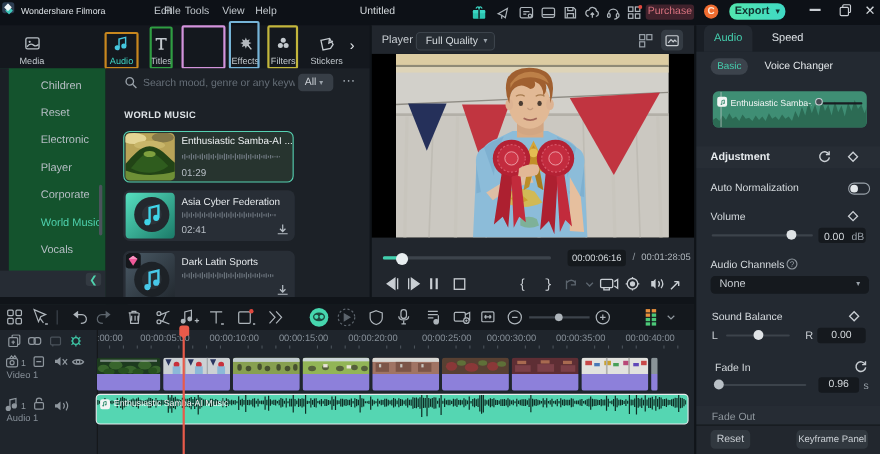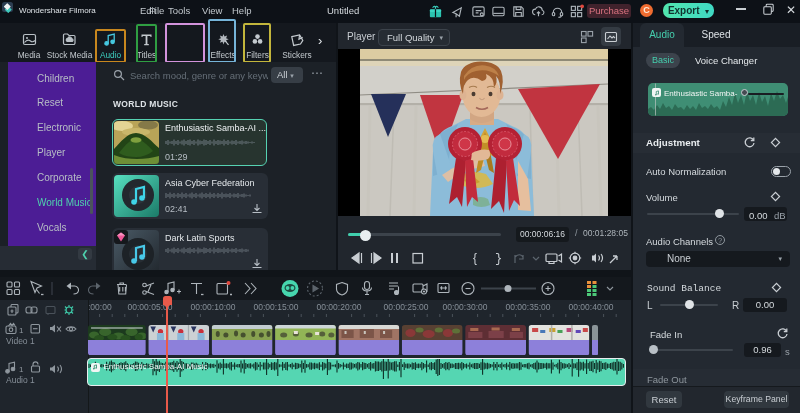--- a/index.html
+++ b/index.html
@@ -14,21 +14,21 @@
 #logo b { position:absolute; left:3.5px; top:4.5px; width:4.5px; height:4.5px; background:#3fc9bc; transform:rotate(45deg); border-radius:0.5px; }
 .ticon { position:absolute; top:4px; width:15px; height:15px; }
 .ticon svg { width:15px; height:15px; display:block; }
 
 #tabbar { position:absolute; left:0; top:23px; width:337px; height:39px; background:#14181e; }
 .tab { position:absolute; top:8px; text-align:center; color:#c3c9ce; font-size:8.3px; }
 .tab svg { width:17px; height:17px; display:block; margin:0 auto 2px; }
 .tab .lb { display:block; }
 .hlbox { position:absolute; border-radius:2px; }
 
-#sidebar { position:absolute; left:0; top:62px; width:96px; height:215px; background:#4c1d95; }
+#sidebar { position:absolute; left:0; top:62px; width:96px; height:215px; background:#14532d; }
 #medialist { position:absolute; left:96px; top:62px; width:241px; height:215px; background:#1c2127; }
 #player { position:absolute; left:337px; top:23px; width:295px; height:254px; background:#21262d; }
 #rightpanel { position:absolute; left:632px; top:23px; width:168px; height:390px; background:#232931; }
 #timeline { position:absolute; left:0; top:277px; width:632px; height:136px; background:#1f252c; }
 #sep-h { position:absolute; left:0; top:270px; width:632px; height:7px; background:#101419; }
 .cat { position:absolute; left:37px; font-size:10px; color:#b7bec5; }
 </style>
 </head>
 <body>
 <div id="stage">
@@ -132,29 +132,20 @@
   <div id="tabbar">
     <div class="tab" style="left:9px; width:40px;">
         <svg viewBox="0 0 17 17">
           <g fill="none" stroke="#b9c0c6" stroke-width="1.2">
             <rect x="2.5" y="3.5" width="12" height="10" rx="1.5"></rect>
             <circle cx="6" cy="7" r="1" fill="#b9c0c6" stroke="none"></circle>
             <path d="M3.5 11.5c2-2.5 4-3 6-1.5s3 1 4.5-.5"></path>
           </g>
         </svg>
         <span class="lb">Media</span>
-      </div>
-    <div class="tab" style="left:42px; width:55px;">
-        <svg viewBox="0 0 17 17">
-          <g fill="none" stroke="#b9c0c6" stroke-width="1.2">
-            <path d="M2.5 5V4a1 1 0 0 1 1-1h3l1.5 1.5h5a1 1 0 0 1 1 1V12a1.5 1.5 0 0 1-1.5 1.5h-9A1.5 1.5 0 0 1 2.5 12z"></path>
-            <path d="M6.3 10.5a1.6 1.6 0 0 1 .4-3.1 2 2 0 0 1 3.9.3 1.4 1.4 0 0 1 .1 2.8z" fill="#b9c0c6"></path>
-          </g>
-        </svg>
-        <span class="lb">Stock Media</span>
       </div>
     <div class="tab" style="left:91px; width:39px; color:#3ed0c0;">
         <svg viewBox="0 0 17 17">
           <g fill="none" stroke="#46c8e0" stroke-width="1.3">
             <path d="M6.2 12.2V4.5l6-1.5v7.6"></path>
             <circle cx="4.6" cy="12.4" r="1.7" fill="#46c8e0"></circle>
             <circle cx="10.6" cy="10.8" r="1.7" fill="#46c8e0"></circle>
           </g>
         </svg>
         <span class="lb">Audio</span>
@@ -599,22 +590,22 @@
     <svg class="abs" style="left:137px; top:167px;" width="13" height="13" viewBox="0 0 13 13">
         <rect x="3.6" y="3.6" width="5.8" height="5.8" fill="none" stroke="#c9ced3" stroke-width="1.2" transform="rotate(45 6.5 6.5)"></rect>
       </svg>
     <div class="abs" style="left:15px; top:189.5px; width:92px; height:2px; background:#3c434b; border-radius:1px;"></div>
     <div class="abs" style="left:83px; top:186px; width:9px; height:9px; background:#dfe3e6; border-radius:50%;"></div>
     <div class="abs" style="left:112px; top:184px; width:43px; height:14px; background:#15191e; border-radius:3px;"></div>
     <div class="abs" style="left:117px; top:186.5px; font-size:9.5px; color:#d5dade;">0.00</div>
     <div class="abs" style="left:142px; top:186.5px; font-size:9.5px; color:#9aa2aa;">dB</div>
     <div class="abs" style="left:14px; top:213px; font-size:9.5px; color:#d5dade;">Audio Channels</div>
     <div class="abs" style="left:83px; top:212px; width:10px; height:10px; border:1px solid #8f979e; border-radius:50%; color:#8f979e; font-size:7.5px; text-align:center; line-height:10px;">?</div>
-    <div class="abs" style="left:14px; top:228px; width:144px; height:16px; background:#15191e; border-radius:4px; color:#c9ced3; font-size:10px; line-height:16px; padding-left:21px;">None<span style="position:absolute; right:8px; top:0; font-size:7px; color:#9aa2aa;">▾</span></div>
-    <div class="abs" style="left:15px; top:260px; font-size:9.5px; color:#d5dade;font-family:Liberation Mono, monospace;">Sound Balance</div>
+    <div class="abs" style="left:14px; top:228px; width:144px; height:16px; background:#15191e; border-radius:4px; color:#c9ced3; font-size:10px; line-height:16px; padding-left:8px;">None<span style="position:absolute; right:8px; top:0; font-size:7px; color:#9aa2aa;">▾</span></div>
+    <div class="abs" style="left:15px; top:260px; font-size:9.5px; color:#d5dade;">Sound Balance</div>
     <svg class="abs" style="left:138px; top:258px;" width="13" height="13" viewBox="0 0 13 13">
         <rect x="3.6" y="3.6" width="5.8" height="5.8" fill="none" stroke="#c9ced3" stroke-width="1.2" transform="rotate(45 6.5 6.5)"></rect>
       </svg>
     <div class="abs" style="left:15px; top:277px; font-size:10px; color:#c9ced3;">L</div>
     <div class="abs" style="left:28px; top:281px; width:58px; height:2px; background:#3c434b; border-radius:1px;"></div>
     <div class="abs" style="left:53px; top:277px; width:9px; height:9px; background:#dfe3e6; border-radius:50%;"></div>
     <div class="abs" style="left:100px; top:277px; font-size:10px; color:#c9ced3;">R</div>
     <div class="abs" style="left:111px; top:275px; width:44px; height:14px; background:#15191e; border-radius:3px; color:#d5dade; font-size:9.5px; text-align:center; line-height:14px;">0.00</div>
     <div class="abs" style="left:18px; top:306px; font-size:9.5px; color:#d5dade;">Fade In</div>
     <svg class="abs" style="left:144px; top:304px;" width="13" height="13" viewBox="0 0 13 13">

